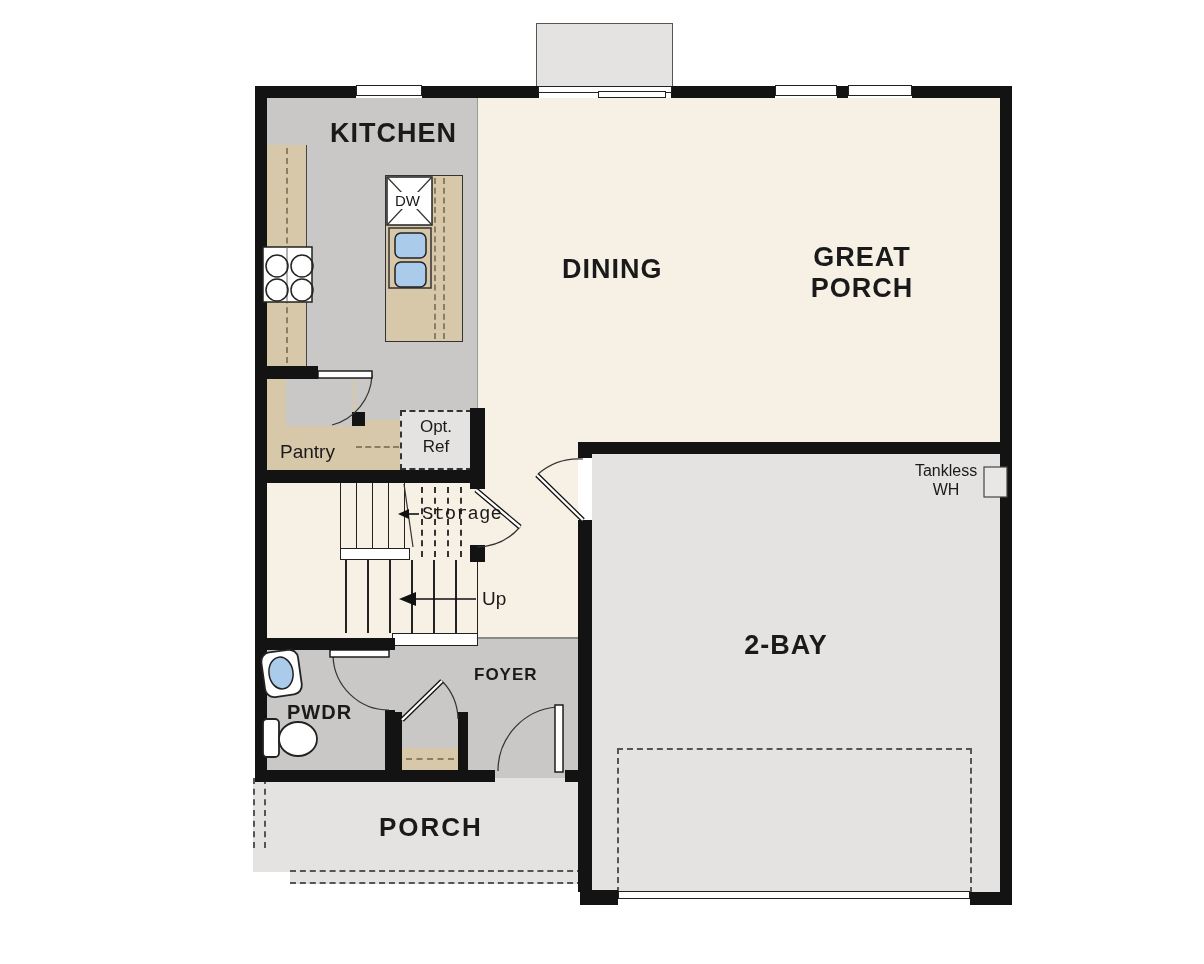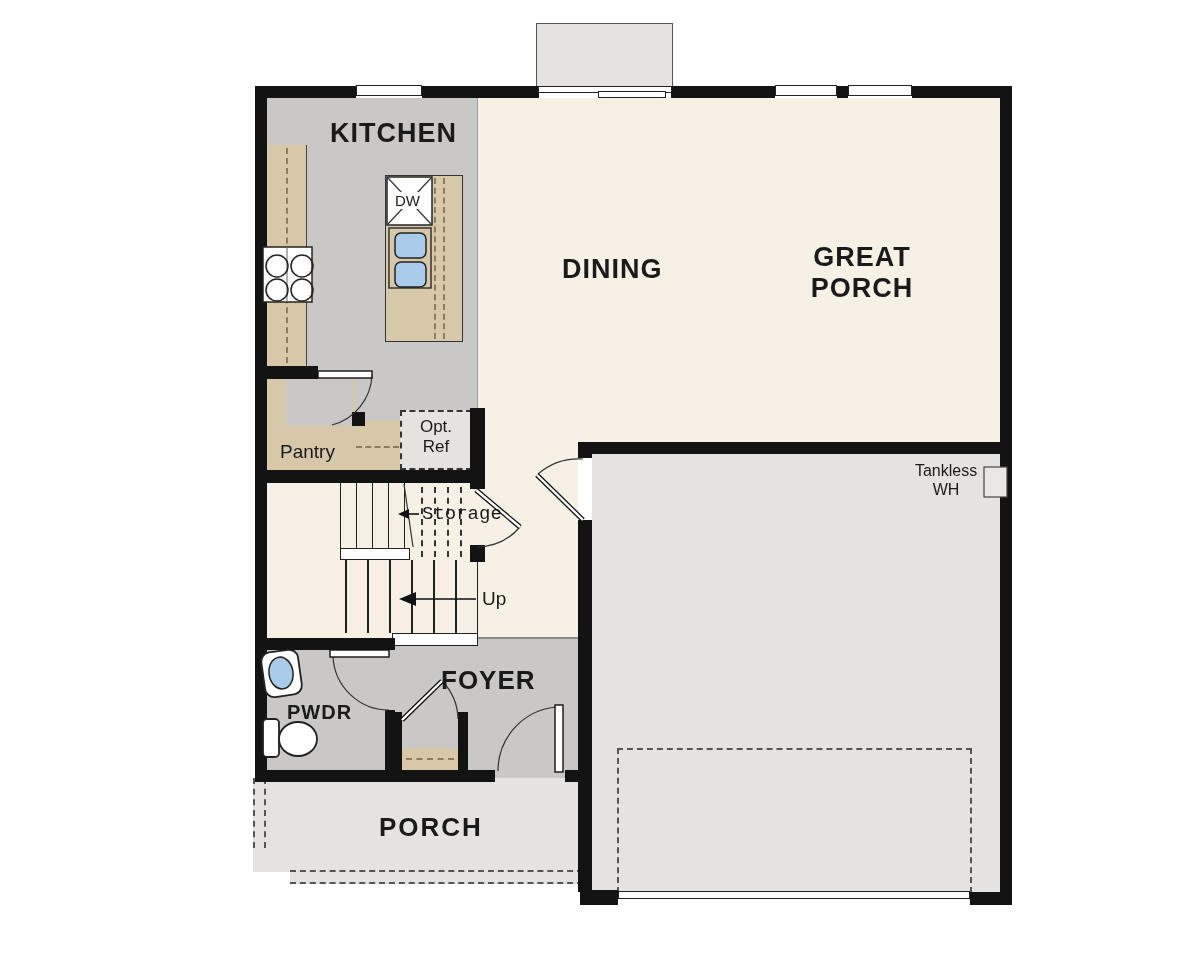--- a/index.html
+++ b/index.html
@@ -182,22 +182,23 @@
     <rect x="984" y="467" width="23" height="30" fill="#e8e7e5" stroke="#444" stroke-width="1.2"></rect>
   </svg>
 
   <div class="lbl room" style="left:330px;top:118px;">KITCHEN</div>
   <div class="lbl room" style="left:562px;top:254px;">DINING</div>
   <div class="lbl room center" style="left:792px;top:242px;width:140px;line-height:31px;">
     <span style="display:block;">GREAT</span>
     <span style="display:block;">PORCH</span>
   </div>
   <div class="lbl room center" style="left:706px;top:630px;width:160px;line-height:31px;">
-  </div>
-  <div class="lbl room" style="left:441px;top:665px;font-size:26px;">FOYER</div>
+    <span style="display:block;">2-BAY</span>
+  </div>
+  <div class="lbl room" style="left:474px;top:665px;font-size:17px;">FOYER</div>
   <div class="lbl room" style="left:287px;top:701px;font-size:20px;">PWDR</div>
   <div class="lbl room" style="left:379px;top:812px;font-size:26px;letter-spacing:2px;">PORCH</div>
   <div class="lbl small" style="left:280px;top:441px;">Pantry</div>
   <div class="lbl small" style="left:422px;top:503px;font-family:Liberation Mono, monospace;">Storage</div>
   <div class="lbl small" style="left:482px;top:588px;">Up</div>
   <div class="lbl" style="left:394px;top:192px;font-size:15px;background:#fff;padding:0 1px;z-index:6;">DW</div>
   <div class="lbl center" style="left:402px;top:417px;width:68px;font-size:17px;line-height:20px;z-index:6;">
     <span style="display:block;">Opt.</span>
     <span style="display:block;">Ref</span>
   </div>

